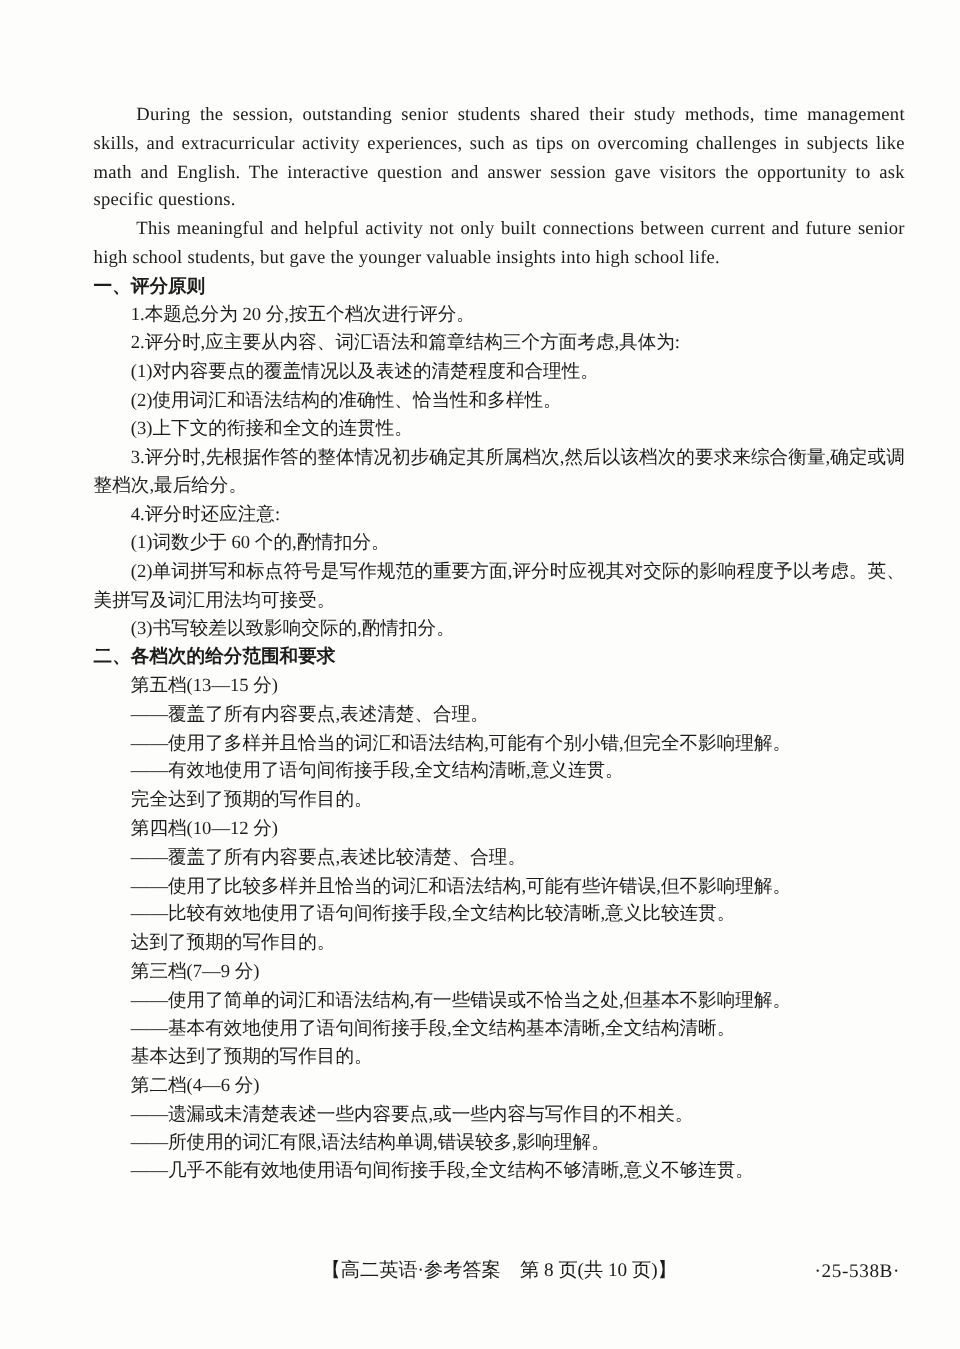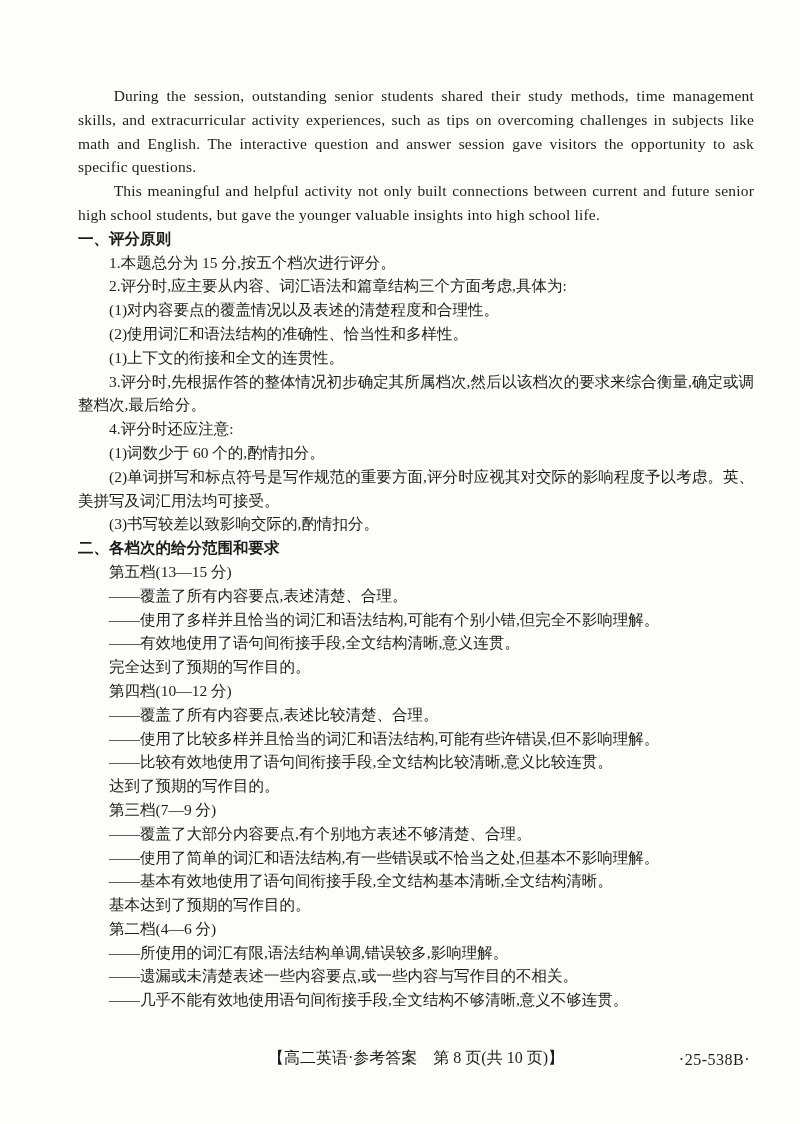--- a/index.html
+++ b/index.html
@@ -60,48 +60,47 @@
   }
 </style>
 </head>
 <body>
 
 <div class="page">
   <div class="content">
       <p class="blk en">During the session, outstanding senior students shared their study methods, time management skills, and extracurricular activity experiences, such as tips on overcoming challenges in subjects like math and English. The interactive question and answer session gave visitors the opportunity to ask specific questions.</p>
       <p class="blk en">This meaningful and helpful activity not only built connections between current and future senior high school students, but gave the younger valuable insights into high school life.</p>
       <p class="blk h">一、评分原则</p>
-      <p class="blk zh">1.本题总分为 15 分,按五个档次进行评分。</p>
+      <p class="blk zh">1.本题总分为 20 分,按五个档次进行评分。</p>
       <p class="blk zh">2.评分时,应主要从内容、词汇语法和篇章结构三个方面考虑,具体为:</p>
       <p class="blk zh">(1)对内容要点的覆盖情况以及表述的清楚程度和合理性。</p>
       <p class="blk zh">(2)使用词汇和语法结构的准确性、恰当性和多样性。</p>
-      <p class="blk zh">(1)上下文的衔接和全文的连贯性。</p>
+      <p class="blk zh">(3)上下文的衔接和全文的连贯性。</p>
       <p class="blk zh">3.评分时,先根据作答的整体情况初步确定其所属档次,然后以该档次的要求来综合衡量,确定或调整档次,最后给分。</p>
       <p class="blk zh">4.评分时还应注意:</p>
       <p class="blk zh">(1)词数少于 60 个的,酌情扣分。</p>
       <p class="blk zh">(2)单词拼写和标点符号是写作规范的重要方面,评分时应视其对交际的影响程度予以考虑。英、美拼写及词汇用法均可接受。</p>
       <p class="blk zh">(3)书写较差以致影响交际的,酌情扣分。</p>
       <p class="blk h">二、各档次的给分范围和要求</p>
       <p class="blk zh">第五档(13—15 分)</p>
       <p class="blk zh">——覆盖了所有内容要点,表述清楚、合理。</p>
       <p class="blk zh">——使用了多样并且恰当的词汇和语法结构,可能有个别小错,但完全不影响理解。</p>
       <p class="blk zh">——有效地使用了语句间衔接手段,全文结构清晰,意义连贯。</p>
       <p class="blk zh">完全达到了预期的写作目的。</p>
       <p class="blk zh">第四档(10—12 分)</p>
       <p class="blk zh">——覆盖了所有内容要点,表述比较清楚、合理。</p>
       <p class="blk zh">——使用了比较多样并且恰当的词汇和语法结构,可能有些许错误,但不影响理解。</p>
       <p class="blk zh">——比较有效地使用了语句间衔接手段,全文结构比较清晰,意义比较连贯。</p>
       <p class="blk zh">达到了预期的写作目的。</p>
       <p class="blk zh">第三档(7—9 分)</p>
-      <p class="blk zh">——覆盖了大部分内容要点,有个别地方表述不够清楚、合理。</p>
       <p class="blk zh">——使用了简单的词汇和语法结构,有一些错误或不恰当之处,但基本不影响理解。</p>
       <p class="blk zh">——基本有效地使用了语句间衔接手段,全文结构基本清晰,全文结构清晰。</p>
       <p class="blk zh">基本达到了预期的写作目的。</p>
       <p class="blk zh">第二档(4—6 分)</p>
+      <p class="blk zh">——遗漏或未清楚表述一些内容要点,或一些内容与写作目的不相关。</p>
       <p class="blk zh">——所使用的词汇有限,语法结构单调,错误较多,影响理解。</p>
-      <p class="blk zh">——遗漏或未清楚表述一些内容要点,或一些内容与写作目的不相关。</p>
       <p class="blk zh">——几乎不能有效地使用语句间衔接手段,全文结构不够清晰,意义不够连贯。</p>
     </div>
   <div class="footer">
     <span>【高二英语·参考答案　第 8 页(共 10 页)】</span>
     <span class="code">·25-538B·</span>
   </div>
 </div>
 
 </body></html>

